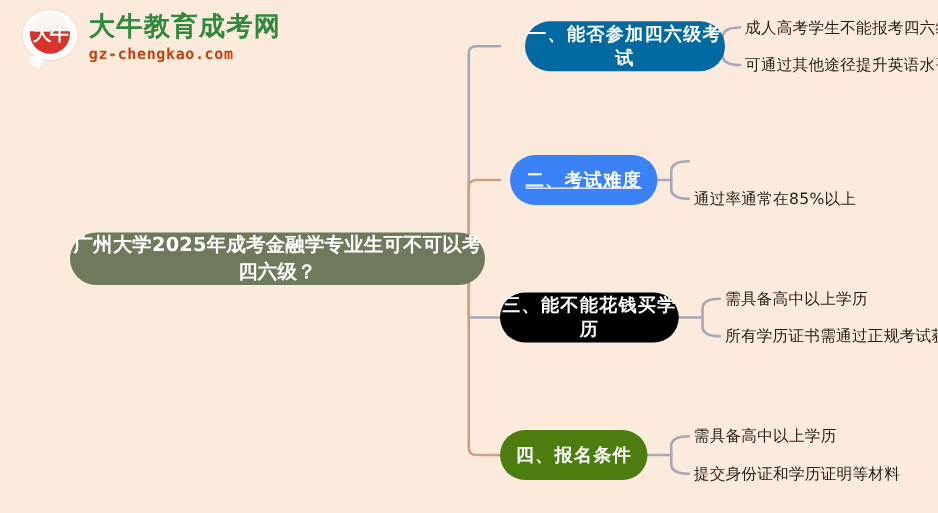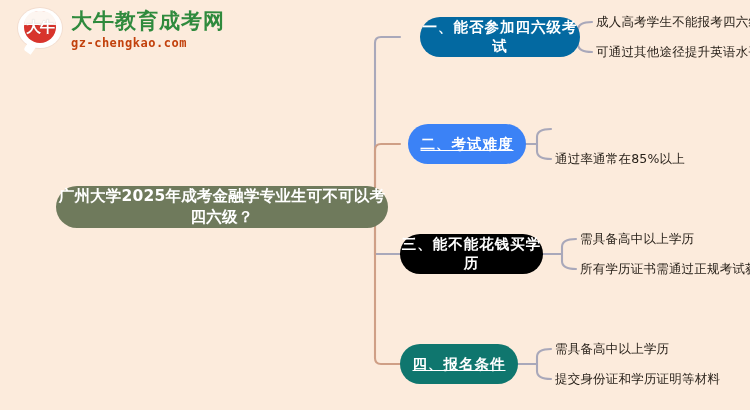--- a/index.html
+++ b/index.html
@@ -62,21 +62,21 @@
   }
   .central{
     left:8px;top:186px;width:332px;height:42px;
     background:#6f7a5c;border-radius:21px;
     font-size:15.5px;letter-spacing:.2px;margin-left:48px;
   }
   .branch{height:40px;border-radius:20px;font-size:14.5px;letter-spacing:1px;}
   .b1{left:400px;top:17px;width:160px;background:#0369a1;margin-left:20px;}
   .b2{left:408px;top:124px;width:118px;background:#3b82f6;text-decoration:underline;}
   .b3{left:400px;top:234px;width:143px;background:#000000;}
-  .b4{left:400px;top:344px;width:118px;background:#0f766e;text-decoration:underline;}
+  .b4{left:400px;top:344px;width:118px;background:#4d7c0f;}
 
   
   .leaf{
     position:absolute;color:#241d16;font-size:12.5px;
     white-space:nowrap;line-height:1;letter-spacing:.2px;
   }
 </style>
 </head>
 <body>
 

